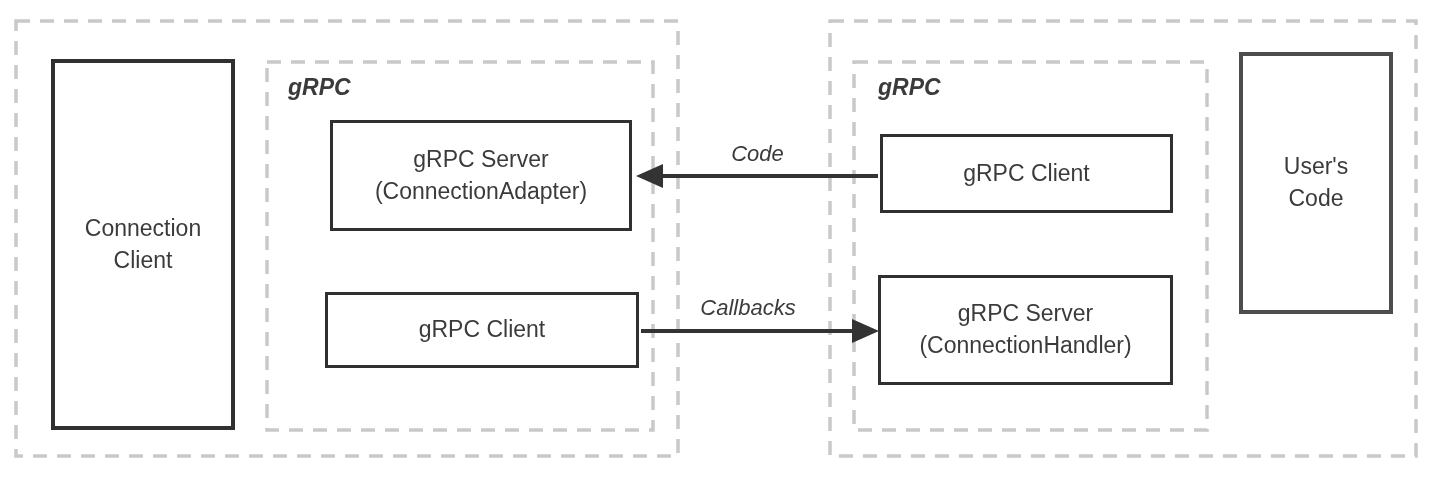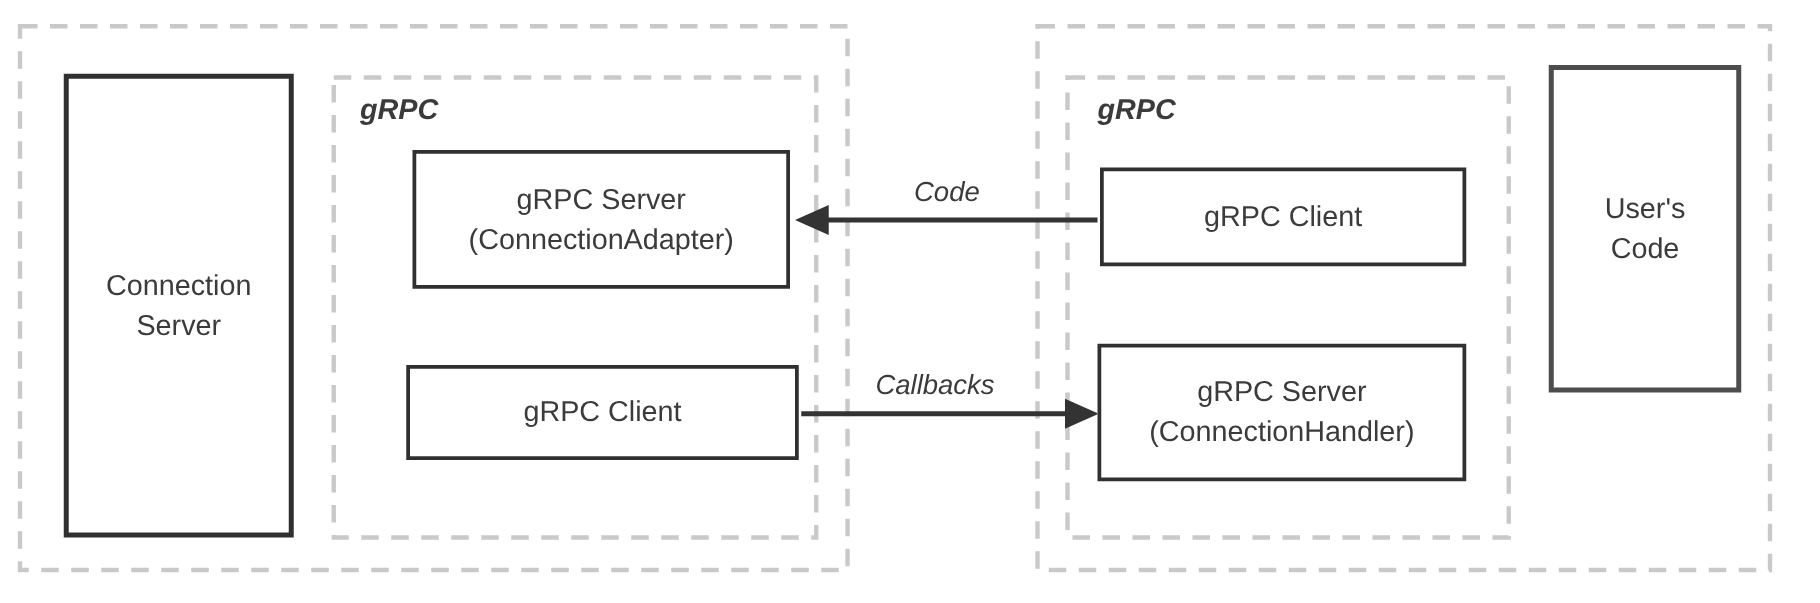--- a/index.html
+++ b/index.html
@@ -66,21 +66,21 @@
 
     <line class="arrow-line" x1="878" y1="176" x2="660" y2="176"></line>
     <polygon class="arrow-head" points="636,176 663,164 663,188"></polygon>
 
     <line class="arrow-line" x1="641" y1="331" x2="856" y2="331"></line>
     <polygon class="arrow-head" points="879,331 852,319 852,343"></polygon>
   </svg>
 
   <div class="solid-box tall" style="left:51px;top:59px;width:184px;height:371px">
     <span class="box-label">Connection
-Server</span>
+Client</span>
   </div>
 
   <div class="container-label" style="left:288px;top:74px">gRPC</div>
 
   <div class="solid-box small" style="left:330px;top:120px;width:302px;height:111px">
     <span class="box-label">gRPC Server
 (ConnectionAdapter)</span>
   </div>
 
   <div class="solid-box small" style="left:325px;top:292px;width:314px;height:76px">

